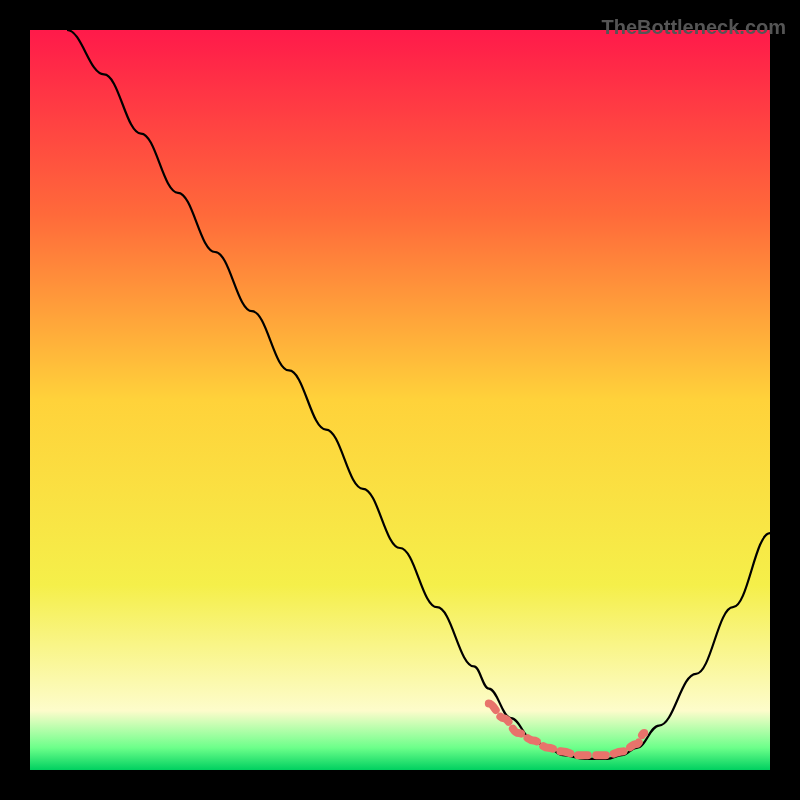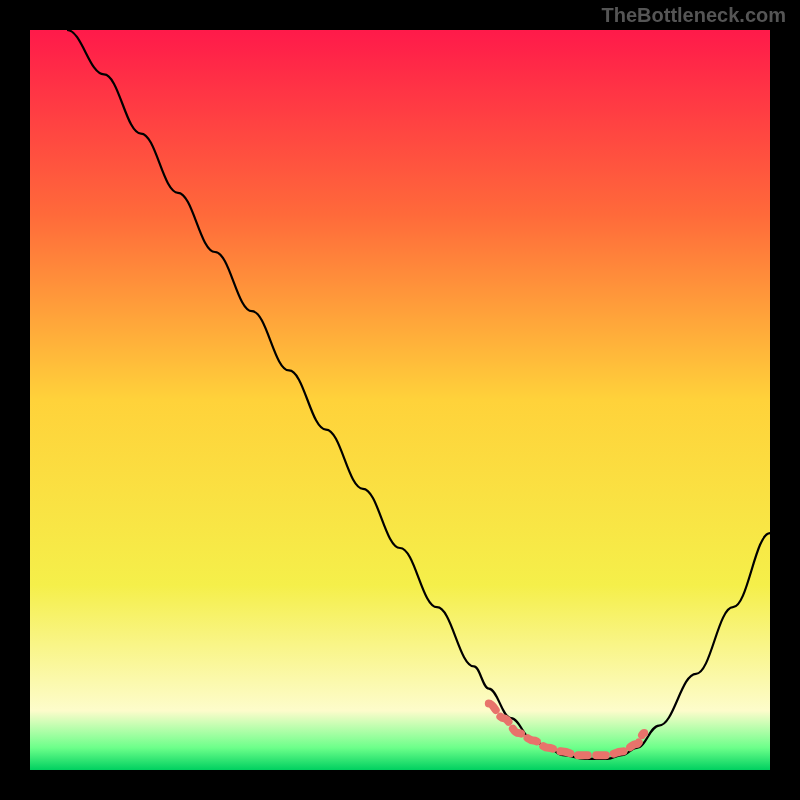--- a/index.html
+++ b/index.html
@@ -6,21 +6,21 @@
     margin: 0;
     padding: 0;
     width: 800px;
     height: 800px;
     background: #000;
     font-family: Arial, sans-serif;
     position: relative;
   }
   .watermark {
     position: absolute;
-    top: 4px;
+    top: 16px;
     right: 14px;
     color: #555;
     font-size: 20px;
     font-weight: bold;
     z-index: 10;
   }
   .chart-area {
     position: absolute;
     top: 30px;
     left: 30px;

